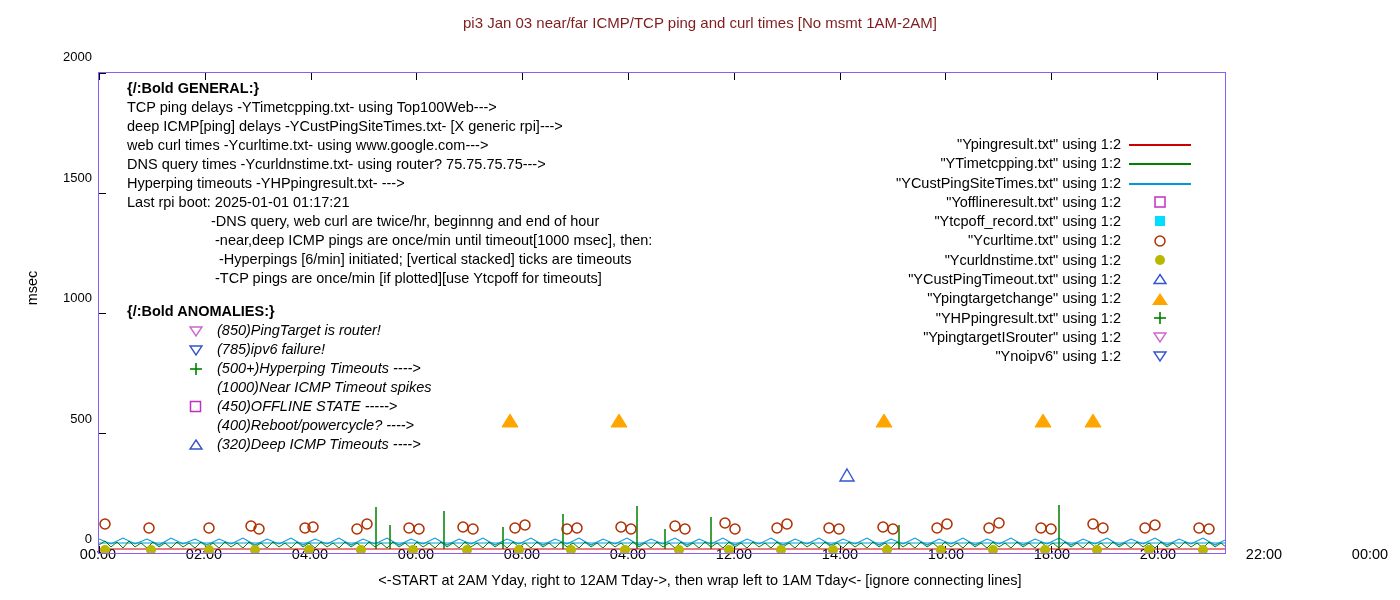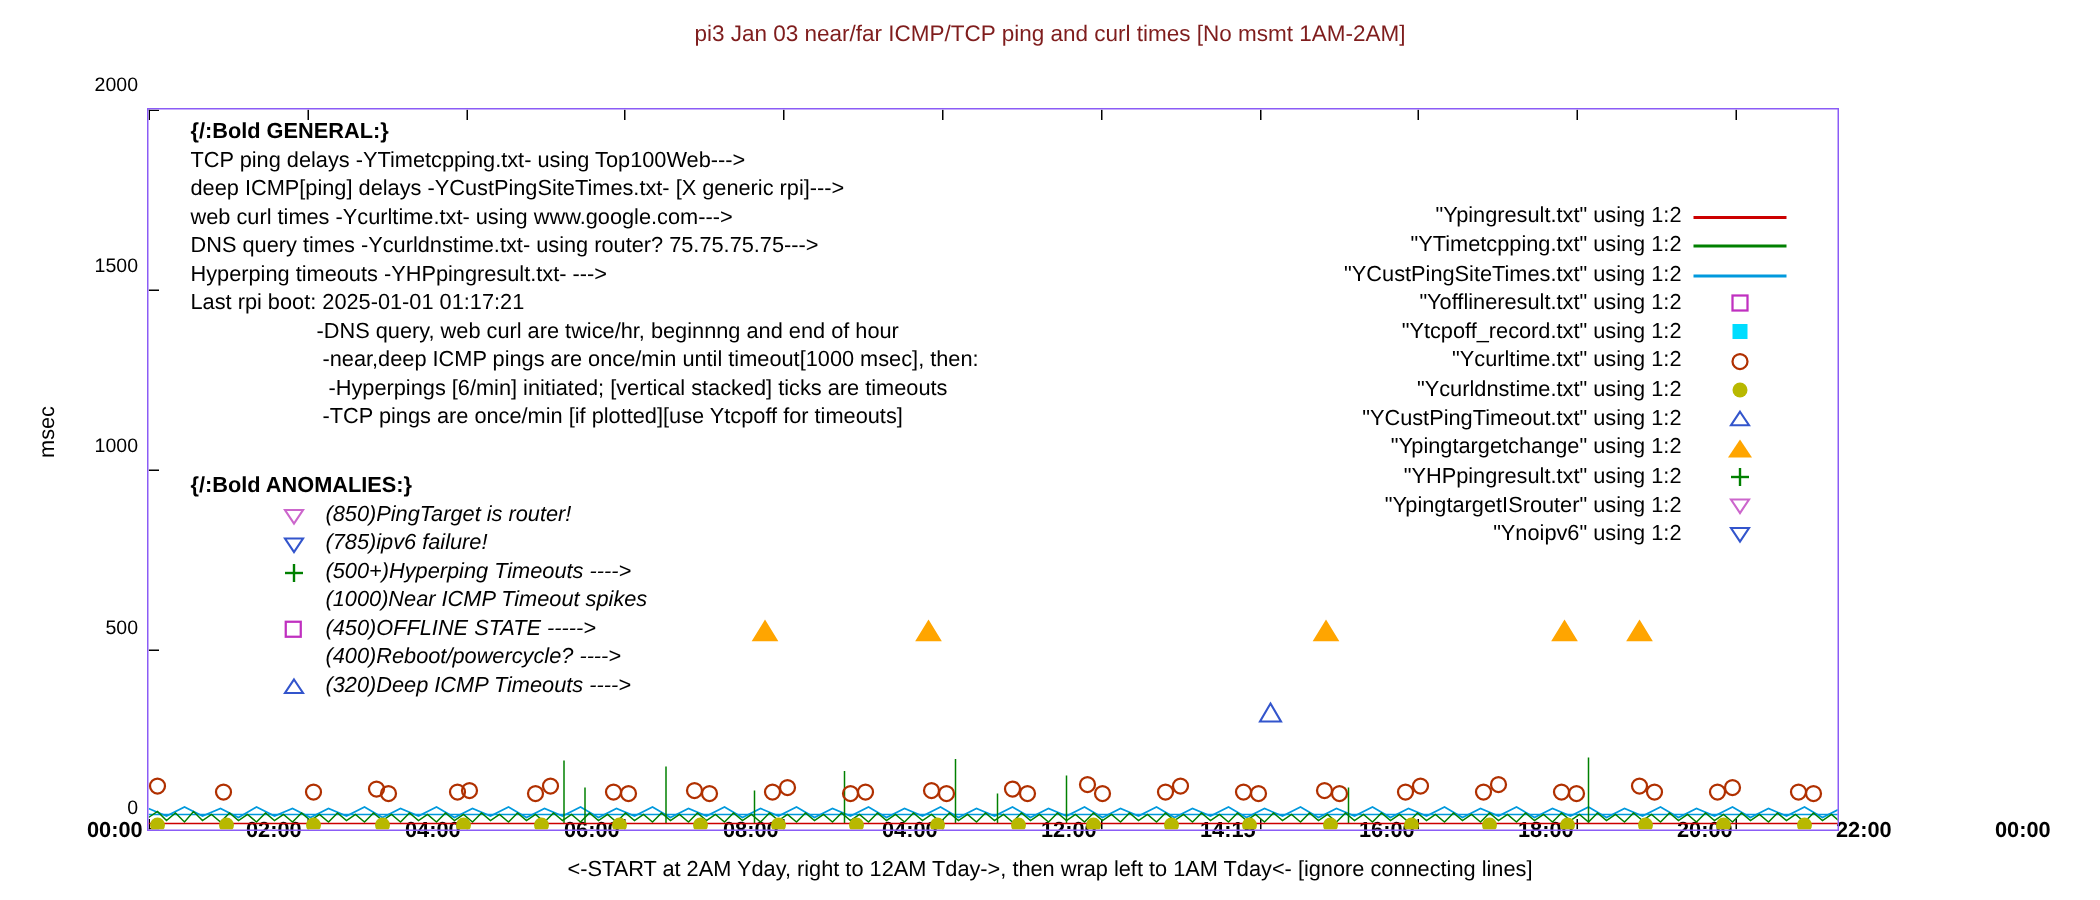--- a/index.html
+++ b/index.html
@@ -43,23 +43,22 @@
   }
   .ytick-lbl {
     position: absolute;
     width: 80px;
     text-align: right;
     font-size: 13px;
   }
   .xtick-lbl {
     position: absolute;
     width: 80px;
-    text-align: left;
+    text-align: center;
     font-size: 14.5px;
-    font-weight: bold;
   }
   #ylabel {
     position: absolute;
     left: -8px;
     top: 280px;
     width: 80px;
     text-align: center;
     font-size: 14.5px;
     transform: rotate(-90deg);
     transform-origin: center center;
@@ -153,21 +152,21 @@
   <div class="ytick-lbl" style="left:12px; top:417.5px; transform:translateY(-50%);">500</div>
   <div class="ytick-lbl" style="left:12px; top:538px; transform:translateY(-50%);">0</div>
 
   <div class="xtick-lbl" style="left:58px; top:546px;">00:00</div>
   <div class="xtick-lbl" style="left:164px; top:546px;">02:00</div>
   <div class="xtick-lbl" style="left:270px; top:546px;">04:00</div>
   <div class="xtick-lbl" style="left:376px; top:546px;">06:00</div>
   <div class="xtick-lbl" style="left:482px; top:546px;">08:00</div>
   <div class="xtick-lbl" style="left:588px; top:546px;">04:00</div>
   <div class="xtick-lbl" style="left:694px; top:546px;">12:00</div>
-  <div class="xtick-lbl" style="left:800px; top:546px;">14:15</div>
+  <div class="xtick-lbl" style="left:800px; top:546px;">14:00</div>
   <div class="xtick-lbl" style="left:906px; top:546px;">16:00</div>
   <div class="xtick-lbl" style="left:1012px; top:546px;">18:00</div>
   <div class="xtick-lbl" style="left:1118px; top:546px;">20:00</div>
   <div class="xtick-lbl" style="left:1224px; top:546px;">22:00</div>
   <div class="xtick-lbl" style="left:1330px; top:546px;">00:00</div>
 
   <div id="xlabel">&lt;-START at 2AM Yday, right to 12AM Tday-&gt;, then wrap left to 1AM Tday&lt;- [ignore connecting lines]</div>
 
   <div id="plot-frame">
     <svg width="1269" height="480" viewBox="0 0 1269 480">
@@ -336,21 +335,21 @@
       <div class="ann-line">deep ICMP[ping] delays -YCustPingSiteTimes.txt- [X generic rpi]---&gt;</div>
       <div class="ann-line">web curl times -Ycurltime.txt- using www.google.com---&gt;</div>
       <div class="ann-line">DNS query times -Ycurldnstime.txt- using router? 75.75.75.75---&gt;</div>
       <div class="ann-line">Hyperping timeouts -YHPpingresult.txt- ---&gt;</div>
       <div class="ann-line">Last rpi boot: 2025-01-01 01:17:21</div>
       <div class="ann-line ann-ind1">-DNS query, web curl are twice/hr, beginnng and end of hour</div>
       <div class="ann-line ann-ind2">-near,deep ICMP pings are once/min until timeout[1000 msec], then:</div>
       <div class="ann-line ann-ind3">-Hyperpings [6/min] initiated; [vertical stacked] ticks are timeouts</div>
       <div class="ann-line ann-ind2">-TCP pings are once/min [if plotted][use Ytcpoff for timeouts]</div>
 
-      <div class="ann-line ann-bold" style="margin-top:27px;">{/:Bold ANOMALIES:}</div>
+      <div class="ann-line ann-bold" style="margin-top:14px;">{/:Bold ANOMALIES:}</div>
 
       <div style="padding-left:62px;">
         <div class="anom-row">
           <span class="anom-sym">
             <svg class="symsvg" width="14" height="12" viewBox="0 0 14 12">
                 <polygon points="1,2 13,2 7,11" fill="none" stroke="#cc66cc" stroke-width="1.4"></polygon>
               </svg>
           </span>
           <span class="anom-txt">(850)PingTarget is router!</span>
         </div>

